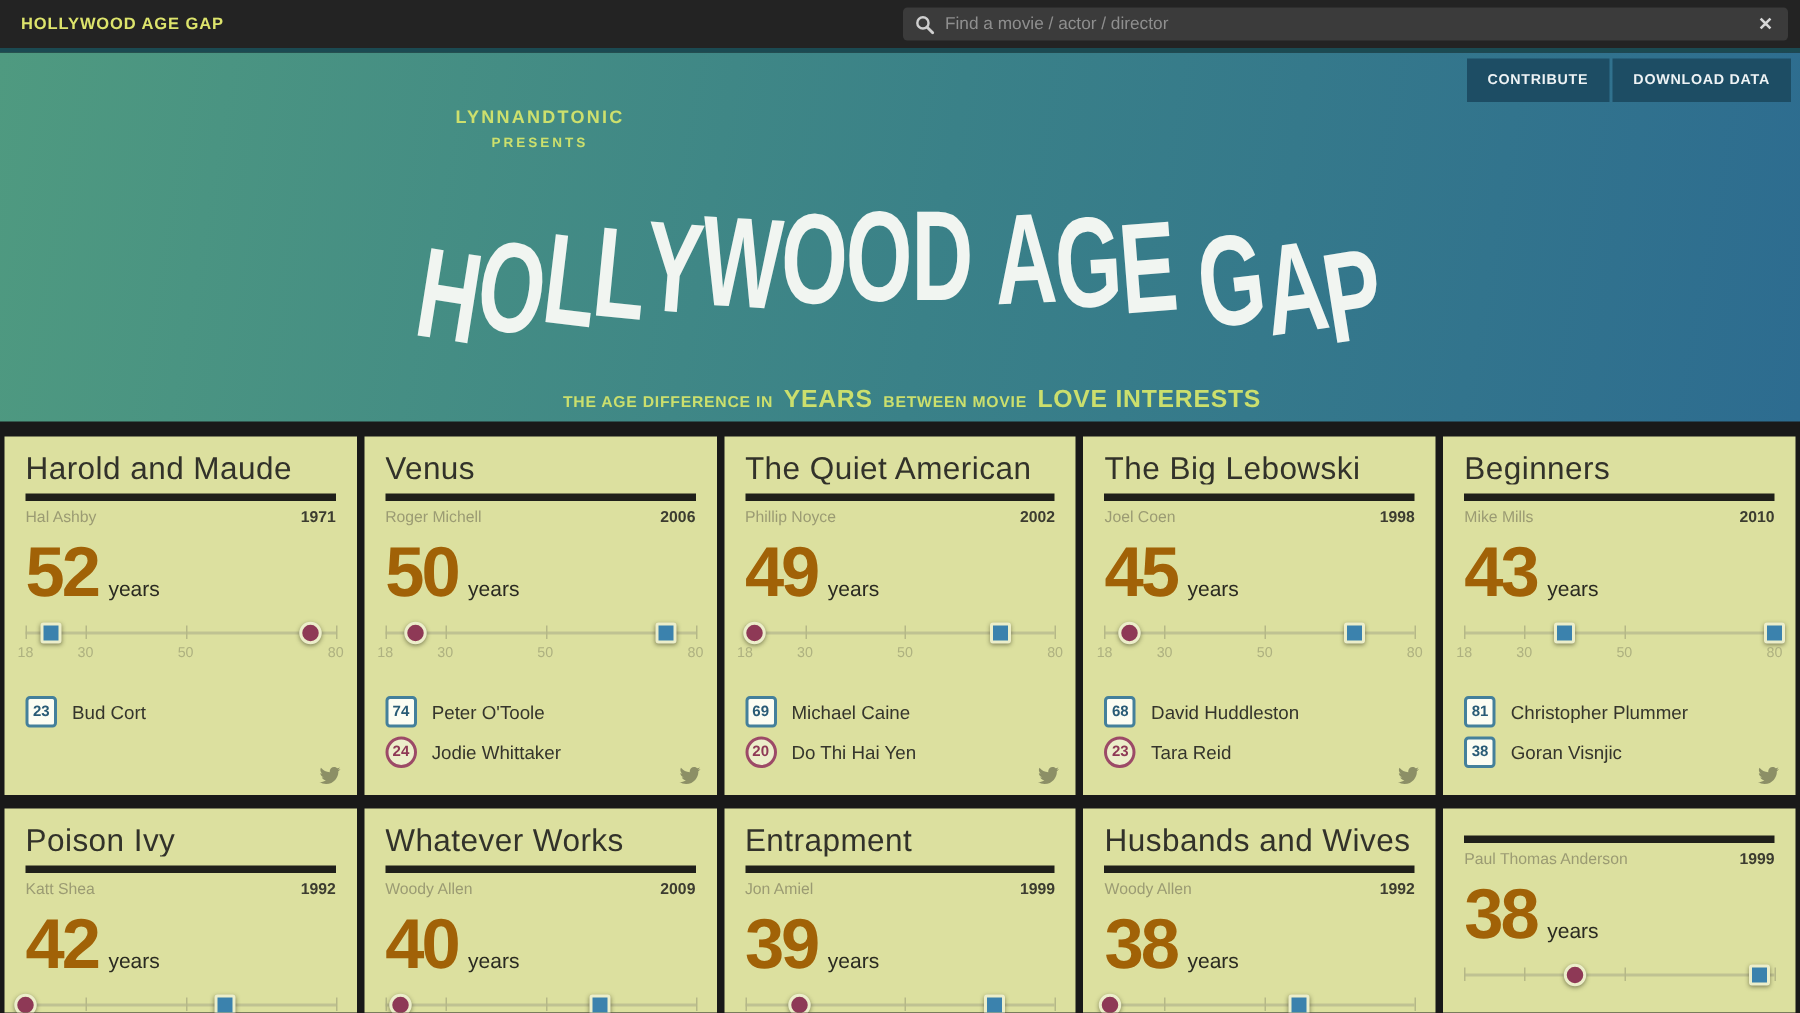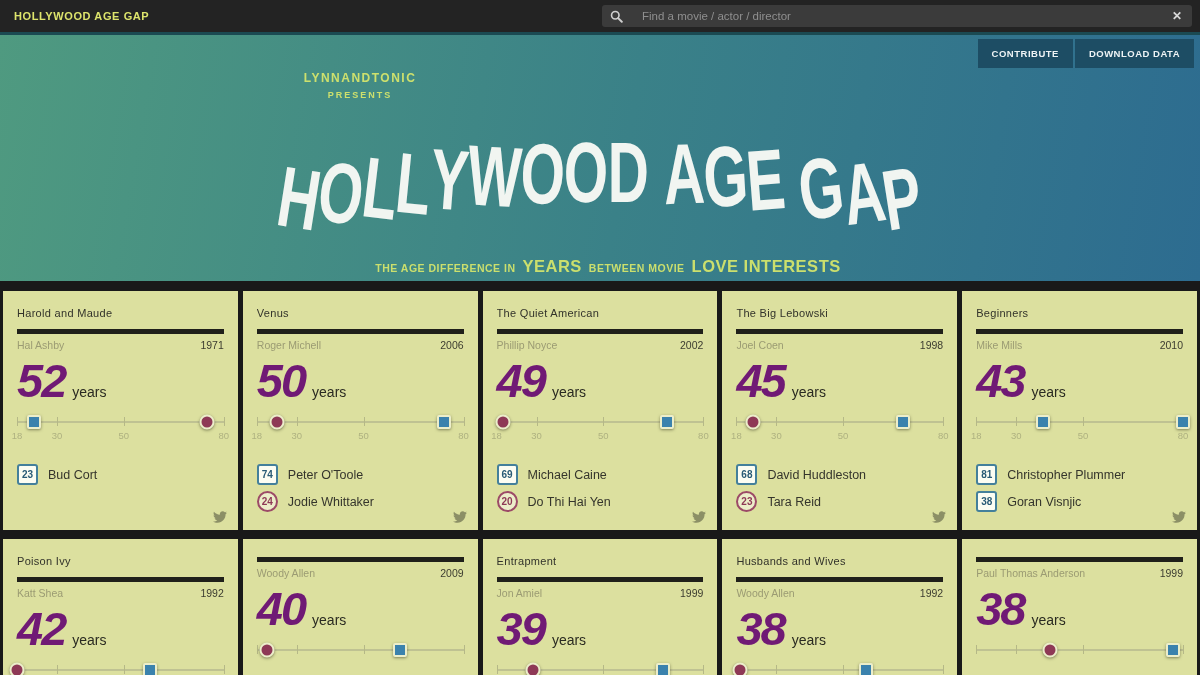--- a/index.html
+++ b/index.html
@@ -8,21 +8,21 @@
 
   
   .topbar { position:relative; height:32px; background:#232323; }
   .logo { position:absolute; left:14px; top:10px; font-size:11px; font-weight:bold;
           letter-spacing:.6px; color:#dde46c; }
   .search { position:absolute; left:602px; top:5px; width:590px; height:22px;
             background:#3b3b3b; border-radius:3px; display:flex; align-items:center;
             padding:0 8px; }
   .search svg { flex:0 0 auto; }
   .search input { flex:1 1 auto; background:transparent; border:none; outline:none;
-                  color:#cfcfcf; font-size:11.5px; margin-left:19px;
+                  color:#cfcfcf; font-size:11.5px; margin-left:7px;
                   font-family:"Liberation Sans", sans-serif; }
   .search input::placeholder { color:#8f8f8f; }
   .search .clear { color:#d8d8d8; font-weight:bold; font-size:12px; cursor:pointer;
                    padding:0 2px; }
 
   
   .header { position:relative; height:249px;
             background:linear-gradient(100deg,#4f9a80 0%,#3a8188 52%,#2d6c90 100%);
             border-top:3px solid #1b4a52; overflow:hidden; }
   .hdr-buttons { position:absolute; top:4px; right:6px; display:flex; gap:2px; }
@@ -40,30 +40,30 @@
   .tagline { position:absolute; top:222px; left:16px; right:0; display:flex;
              justify-content:center; align-items:baseline; gap:7px; color:#cbdf6d; }
   .tagline .sm { font-size:10.5px; font-weight:bold; letter-spacing:.5px; }
   .tagline .lg { font-size:16.5px; font-weight:bold; letter-spacing:.5px; }
 
   
   .grid { display:grid; grid-template-columns:repeat(5,1fr); column-gap:5px; row-gap:9px;
           padding:10px 3px 0; background:#191919; }
   .card { position:relative; height:239px; background:#dce09f; padding:12px 14px;
           overflow:hidden; }
-  .card-title { font-size:11px; font-weight:400; color:#32322a; letter-spacing:.3px;
+  .card-title { font-size:21px; font-weight:400; color:#32322a; letter-spacing:.3px;
                 line-height:20px; white-space:nowrap; overflow:hidden; }
   .title-rule { height:5px; background:#20201a; margin-top:6px; }
   .meta-row { display:flex; justify-content:space-between; margin-top:5px;
               font-size:10.5px; }
   .director { color:#9b9b73; }
-  .year { color:#3c3c30; }
+  .year { color:#3c3c30;font-weight:bold; }
   .gap-row { display:flex; align-items:baseline; margin-top:8px; }
-  .gap-number { font-size:47px; font-weight:bold; color:#701a75; line-height:.95;
-                letter-spacing:-2px;font-style:italic; }
+  .gap-number { font-size:47px; font-weight:bold; color:#a16207; line-height:.95;
+                letter-spacing:-2px; }
   .gap-unit { font-size:14px; color:#2a2a21; margin-left:7px; }
   .slider { position:relative; margin-top:8px; height:34px; }
   .track { position:absolute; left:0; right:0; top:9px; height:2px; background:#bfc292; }
   .tick { position:absolute; width:1px; height:9px; top:-4px; background:#b5b887; }
   .marker { position:absolute; top:1px; transform:translate(-50%,-50%);
             box-shadow:0 1px 3px rgba(40,40,20,.5); }
   .marker.square { width:14px; height:14px; background:#3b82ad;
                    border:2.5px solid #eceeca; border-radius:2px; }
   .marker.circle { width:15px; height:15px; background:#8e3956;
                    border:2.5px solid #eceeca; border-radius:50%; }
@@ -360,20 +360,21 @@
           <div class="marker circle" style="left: 0%;"></div>
           <div class="marker square" style="left: 64.5161%;"></div>
         </div>
 
     </div>
     <ul class="actors"></ul>
 
   </article>
 
   <article class="card">
+    <h2 class="card-title">Whatever Works</h2>
     <div class="title-rule"></div>
     <div class="meta-row">
       <span class="director">Woody Allen</span>
       <span class="year">2009</span>
     </div>
     <div class="gap-row">
       <span class="gap-number">40</span>
       <span class="gap-unit">years</span>
     </div>
     <div class="slider">

